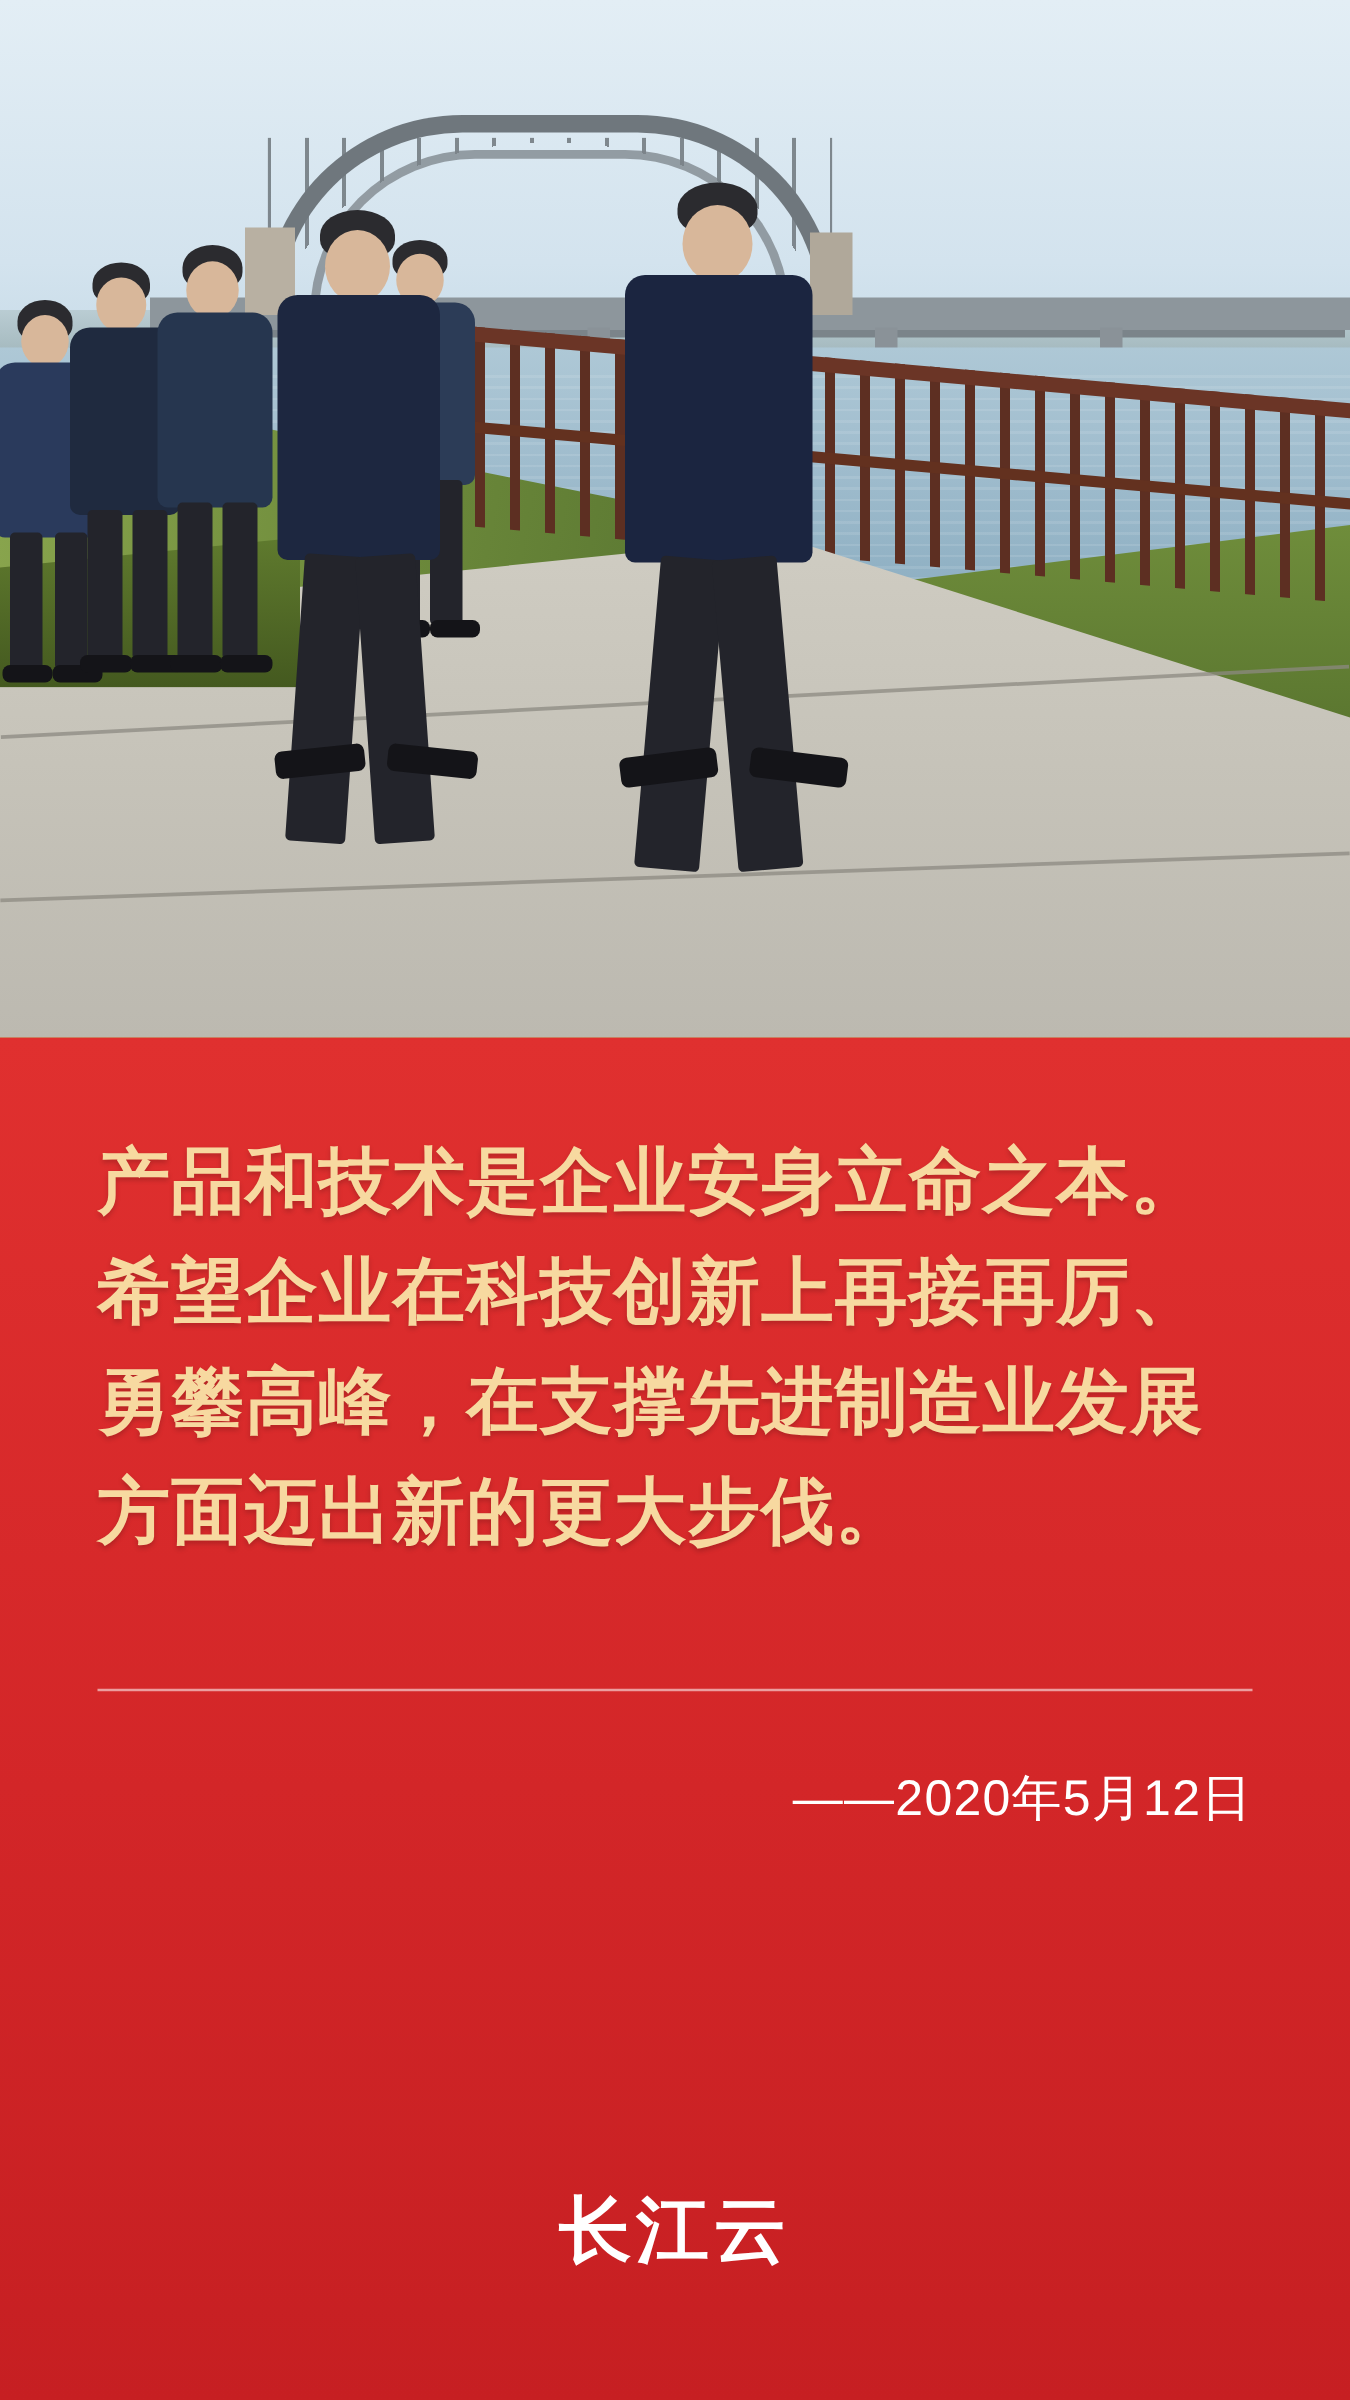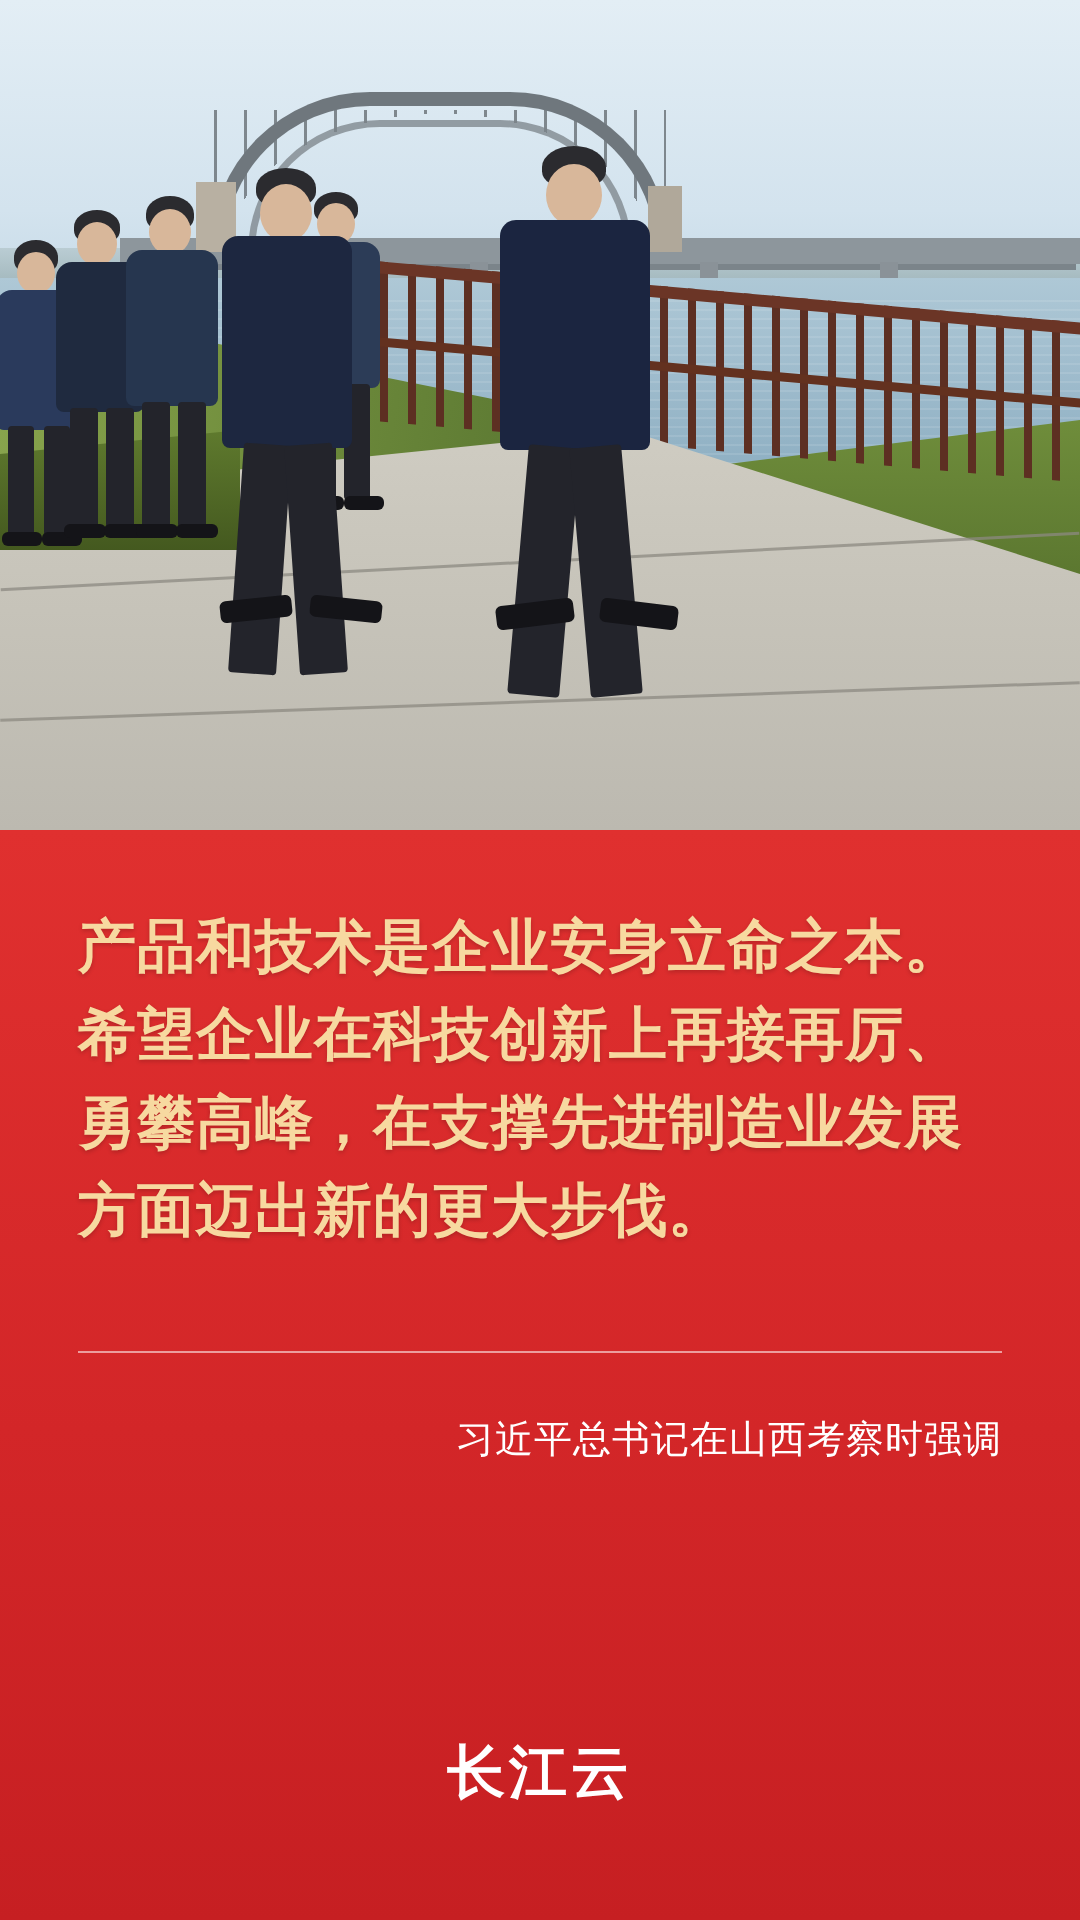--- a/index.html
+++ b/index.html
@@ -212,21 +212,21 @@
     font-size: 38px;
     letter-spacing: 1px;
     line-height: 1.6;
     margin-top: 6px;
   }
 
   
   .logo-bar {
     position: absolute;
     left: 0;
-    bottom: 108px;
+    bottom: 96px;
     width: 1080px;
     display: flex;
     justify-content: center;
     align-items: center;
     gap: 10px;
   }
   .logo-main {
     color: #ffffff;
     font-size: 58px;
     font-weight: 700;
@@ -336,21 +336,21 @@
       <div class="p-shoe" style="left:110px;top:456px; width:78px; height:24px; transform:rotate(7deg);"></div>
     </div>
   </div>
 
   <div class="quote-area">
     <div class="quote">产品和技术是企业安身立命之本。希望企业在科技创新上再接再厉、勇攀高峰，在支撑先进制造业发展方面迈出新的更大步伐。</div>
 
     <div class="divider"></div>
 
     <div class="attrib">
-      <div class="attrib-source">习近平总书记在山西考察时强调</div>
+      <div class="attrib-date">——2020年5月12日</div>
     </div>
 
     <div class="logo-bar">
       <span class="logo-main">长江云</span>
     </div>
   </div>
 
 </div>
 
 </body></html>

